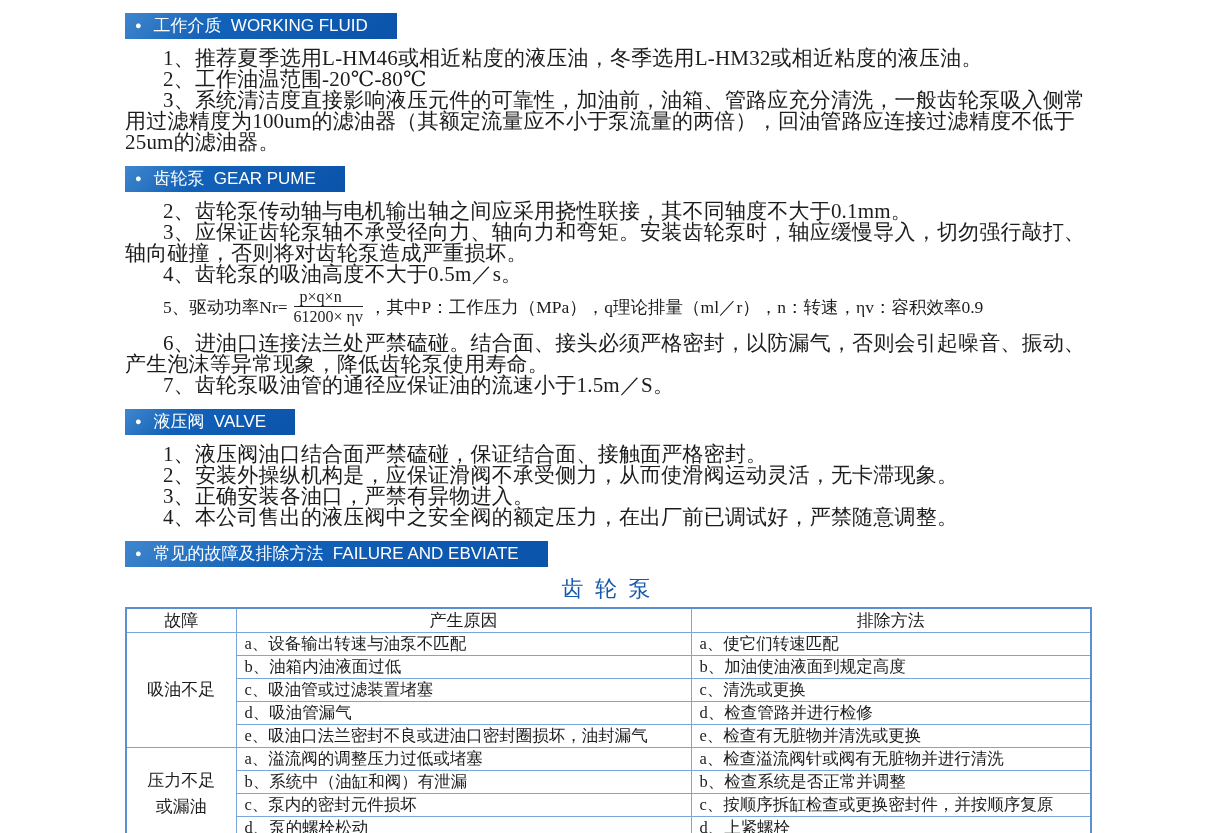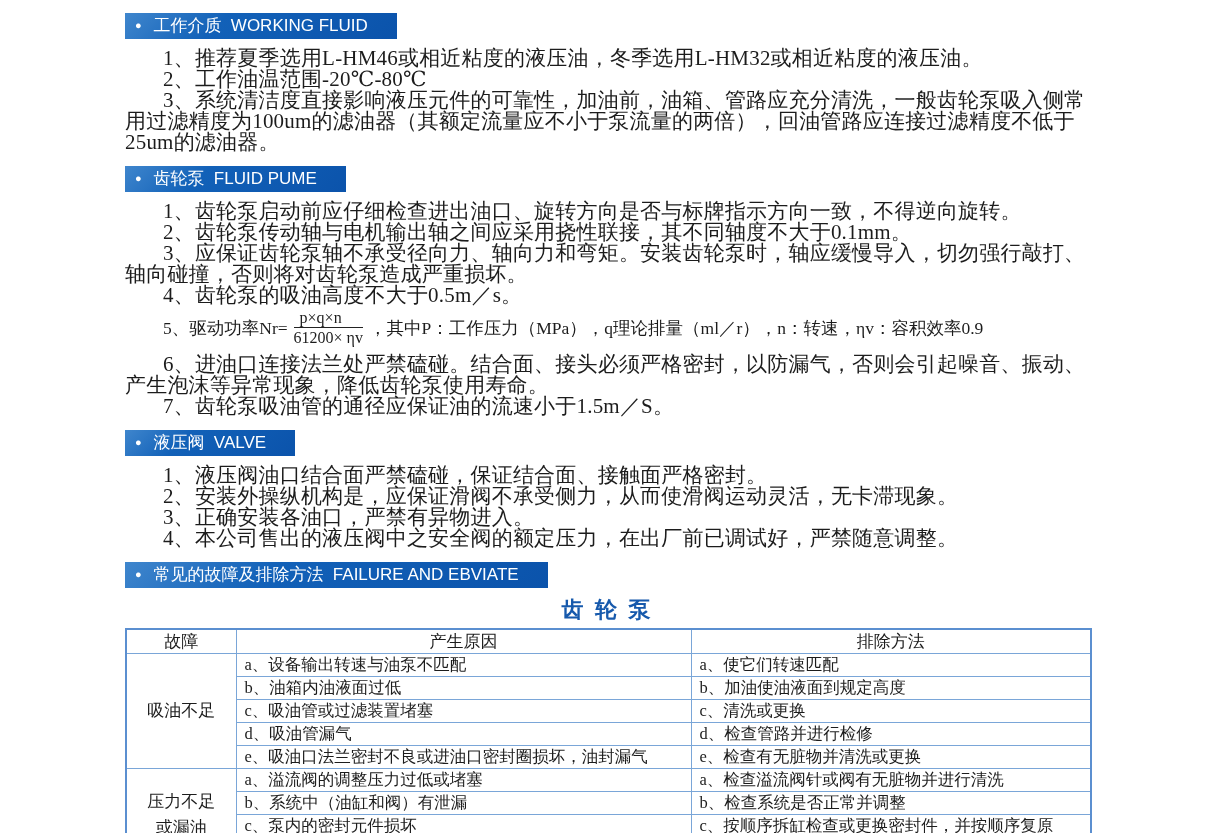--- a/index.html
+++ b/index.html
@@ -46,21 +46,21 @@
     line-height: 17px;
     margin: 0 6px;
     vertical-align: middle;
   }
   .frac .num { display: block; border-bottom: 1.5px solid #222; padding: 0 6px 1px 6px; }
   .frac .den { display: block; padding-top: 1px; }
 
   .table-title {
     text-align: center;
     color: #1659ac;
-    font-weight: bold;
+    font-weight: normal;
     font-size: 22px;
     letter-spacing: 3px;
     margin: -2px 0 3px 0;
     font-family: "Liberation Serif", serif;
   }
   table {
     border-collapse: collapse;
     width: 965px;
     table-layout: fixed;
   }
@@ -101,23 +101,22 @@
       <span>工作介质</span>&nbsp;&nbsp;<span>WORKING FLUID</span>
     </div>
     <p class="para">1、推荐夏季选用L-HM46或相近粘度的液压油，冬季选用L-HM32或相近粘度的液压油。</p>
     <p class="para">2、工作油温范围-20℃-80℃</p>
     <p class="para">3、系统清洁度直接影响液压元件的可靠性，加油前，油箱、管路应充分清洗，一般齿轮泵吸入侧常用过滤精度为100um的滤油器（其额定流量应不小于泵流量的两倍），回油管路应连接过滤精度不低于25um的滤油器。</p>
   </section>
 
   <section>
     <div class="badge">
       <span class="dot">●</span>
-      <span>齿轮泵</span>&nbsp;&nbsp;<span>FLUID PUME</span>
-    </div>
-    <p class="para">1、齿轮泵启动前应仔细检查进出油口、旋转方向是否与标牌指示方向一致，不得逆向旋转。</p>
+      <span>齿轮泵</span>&nbsp;&nbsp;<span>GEAR PUME</span>
+    </div>
     <p class="para">2、齿轮泵传动轴与电机输出轴之间应采用挠性联接，其不同轴度不大于0.1mm。</p>
     <p class="para">3、应保证齿轮泵轴不承受径向力、轴向力和弯矩。安装齿轮泵时，轴应缓慢导入，切勿强行敲打、轴向碰撞，否则将对齿轮泵造成严重损坏。</p>
     <p class="para">4、齿轮泵的吸油高度不大于0.5m／s。</p>
     <div class="formula-line">
       <span>5、驱动功率Nr=</span>
       <span class="frac">
         <span class="num">p×q×n</span>
         <span class="den">61200× ηv</span>
       </span>
       <span>，其中P：工作压力（MPa），q理论排量（ml／r），n：转速，ηv：容积效率0.9</span>

